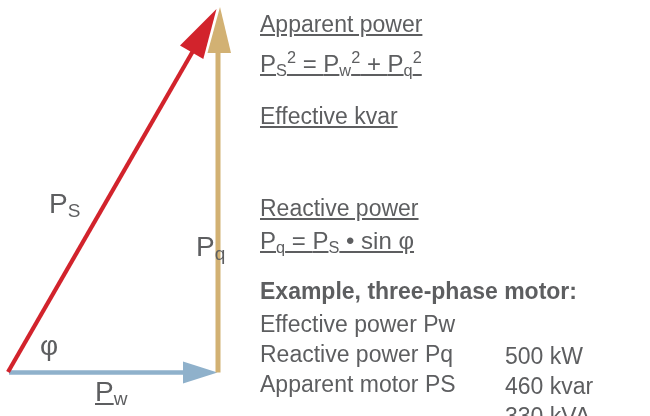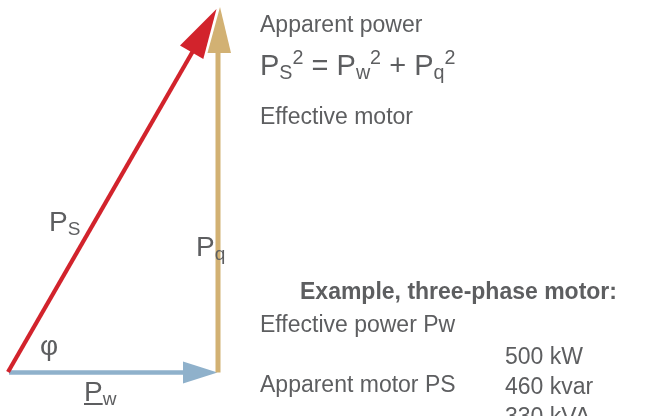--- a/index.html
+++ b/index.html
@@ -17,23 +17,23 @@
   .vec-apparent-head   { fill: var(--apparent_red); }
   .vec-reactive-shaft  { stroke: var(--reactive_tan);  stroke-width: 5; }
   .vec-reactive-head   { fill: var(--reactive_tan); }
   .vec-effective-shaft { stroke: var(--effective_blue); stroke-width: 4.5; }
   .vec-effective-head  { fill: var(--effective_blue); }
 
   .vlabel { position: absolute; font-size: 28px; color: var(--text); white-space: nowrap; }
   .sb { font-size: 68%; vertical-align: -0.22em; }
   .sp { font-size: 68%; vertical-align: 0.55em; }
 
-  .sec { position: absolute; left: 260px; }
+  .sec { position: absolute; left: 260px; text-decoration: underline; }
   .sec-title { font-size: 23px; line-height: 28px; white-space: nowrap; }
-  .formula { font-size: 29px; line-height: 34px; margin-top: 2px; white-space: nowrap; }
+  .formula { font-size: 24px; line-height: 34px; margin-top: 2px; white-space: nowrap; }
 
   .heading { position: absolute; left: 260px; font-size: 23px; font-weight: bold; white-space: nowrap; }
   .row { position: absolute; left: 260px; width: 390px; font-size: 23px; line-height: 28px; }
   .row .lbl { white-space: nowrap; margin-top: 12px; }
   .row .val { position: absolute; left: 245px; top: 0; white-space: nowrap; margin-top: 32px; }
 </style>
 </head>
 <body>
 
 <div class="stage">
@@ -49,50 +49,57 @@
       <line class="vec-reactive-shaft" x1="218" y1="372.5" x2="218" y2="50"></line>
       <polygon class="vec-reactive-head" points="220,7 207.5,53 231,53"></polygon>
     </g>
 
     <g>
       <line class="vec-apparent-shaft" x1="8" y1="372" x2="193" y2="51"></line>
       <polygon class="vec-apparent-head" points="216.5,9 203.3,59 180,45.6"></polygon>
     </g>
   </svg>
 
-  <div class="vlabel" style="left:49px; top:188px;margin-top:18px;">
+  <div class="vlabel" style="left:49px; top:188px;">
     <span>P</span><span class="sb">S</span>
   </div>
   <div class="vlabel" style="left:196px; top:231px;">
     <span>P</span><span class="sb">q</span>
   </div>
-  <div class="vlabel" style="left:84px; top:376px;text-decoration:underline;">
+  <div class="vlabel" style="left:95px; top:376px;text-decoration:underline;">
     <span>P</span><span class="sb">w</span>
   </div>
   <div class="vlabel" style="left:40px; top:330px;">φ</div>
 
   <div class="sec" style="top:10px;">
     <div class="sec-title">Apparent power</div>
     <div class="formula">
       <span>P</span><span class="sb">S</span><span class="sp">2</span><span> = </span><span>P</span><span class="sb">w</span><span class="sp">2</span><span> + </span><span>P</span><span class="sb">q</span><span class="sp">2</span>
     </div>
   </div>
 
   <div class="sec" style="top:102px;">
-    <div class="sec-title">Effective motor</div>
+    <div class="sec-title">Effective kvar</div>
   </div>
 
+  <div class="sec" style="top:194px;">
+    <div class="sec-title">Reactive power</div>
+    <div class="formula">
+      <span>P</span><span class="sb">q</span><span> = </span><span>P</span><span class="sb">S</span><span> • sin φ</span>
+    </div>
+  </div>
 
-  <div class="heading" style="top:278px;margin-left:40px;">Example, three-phase motor:</div>
+  <div class="heading" style="top:278px;">Example, three-phase motor:</div>
 
   <div class="row" style="top:310px;">
     <span class="lbl">Effective power Pw</span>
     <span class="val">500 kW</span>
   </div>
   <div class="row" style="top:340px;">
+    <span class="lbl">Reactive power Pq</span>
     <span class="val">460 kvar</span>
   </div>
   <div class="row" style="top:370px;">
     <span class="lbl">Apparent motor PS</span>
     <span class="val">330 kVA</span>
   </div>
 
 </div>
 
 </body></html>

